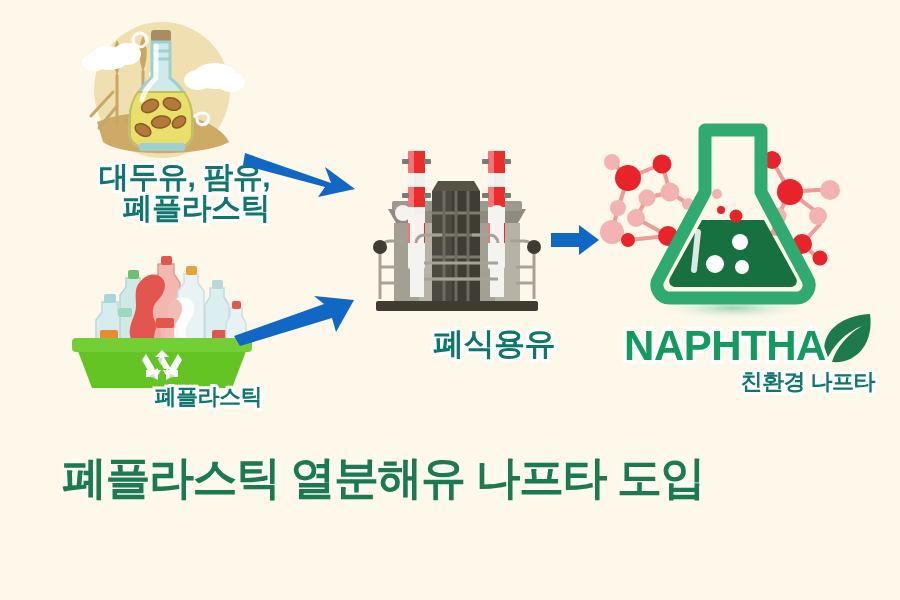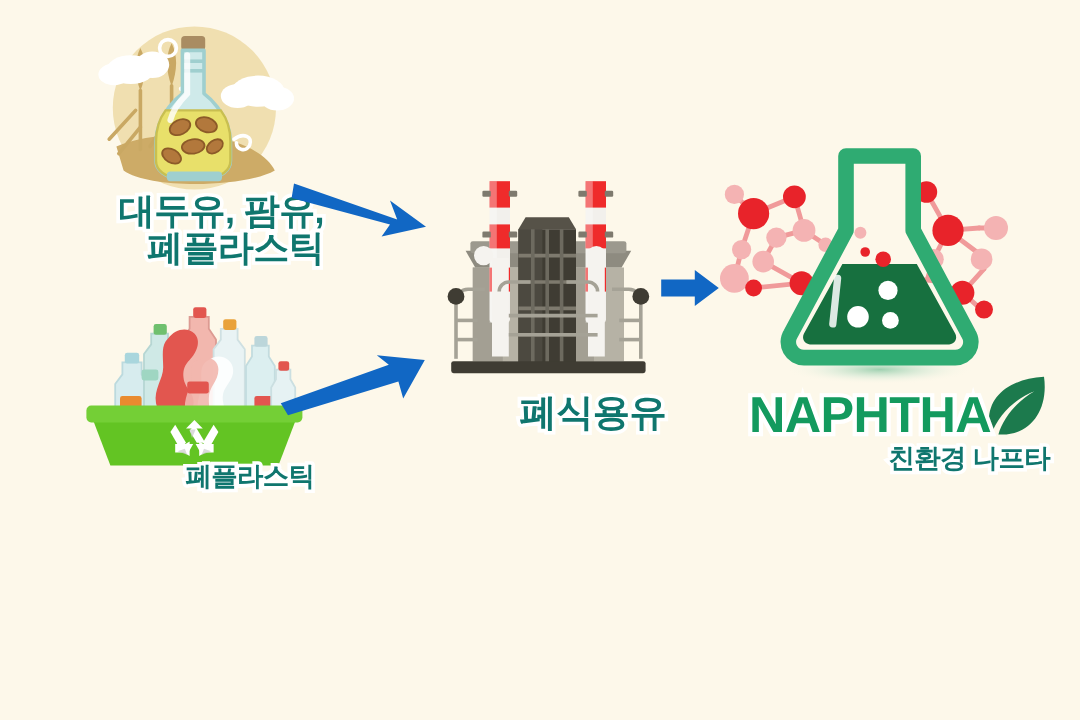--- a/index.html
+++ b/index.html
@@ -385,15 +385,16 @@
       <path d="M8 52 C0 26 18 6 52 4 C56 32 40 54 14 52 C18 38 30 24 44 16 C28 22 14 36 8 52z" fill="#1c7a4d"></path>
     </svg>
   </div>
 
   <div class="abs" id="naphtha-wrap">
     <span class="lbl-green" id="label-naphtha-en">NAPHTHA</span>
     <span class="lbl-blue" id="label-naphtha-ko">친환경 나프타</span>
   </div>
 
   <div id="headline">
+    <span class="l2">폐플라스틱 열분해유 나프타 도입</span>
   </div>
 
 </div>
 
 </body></html>

